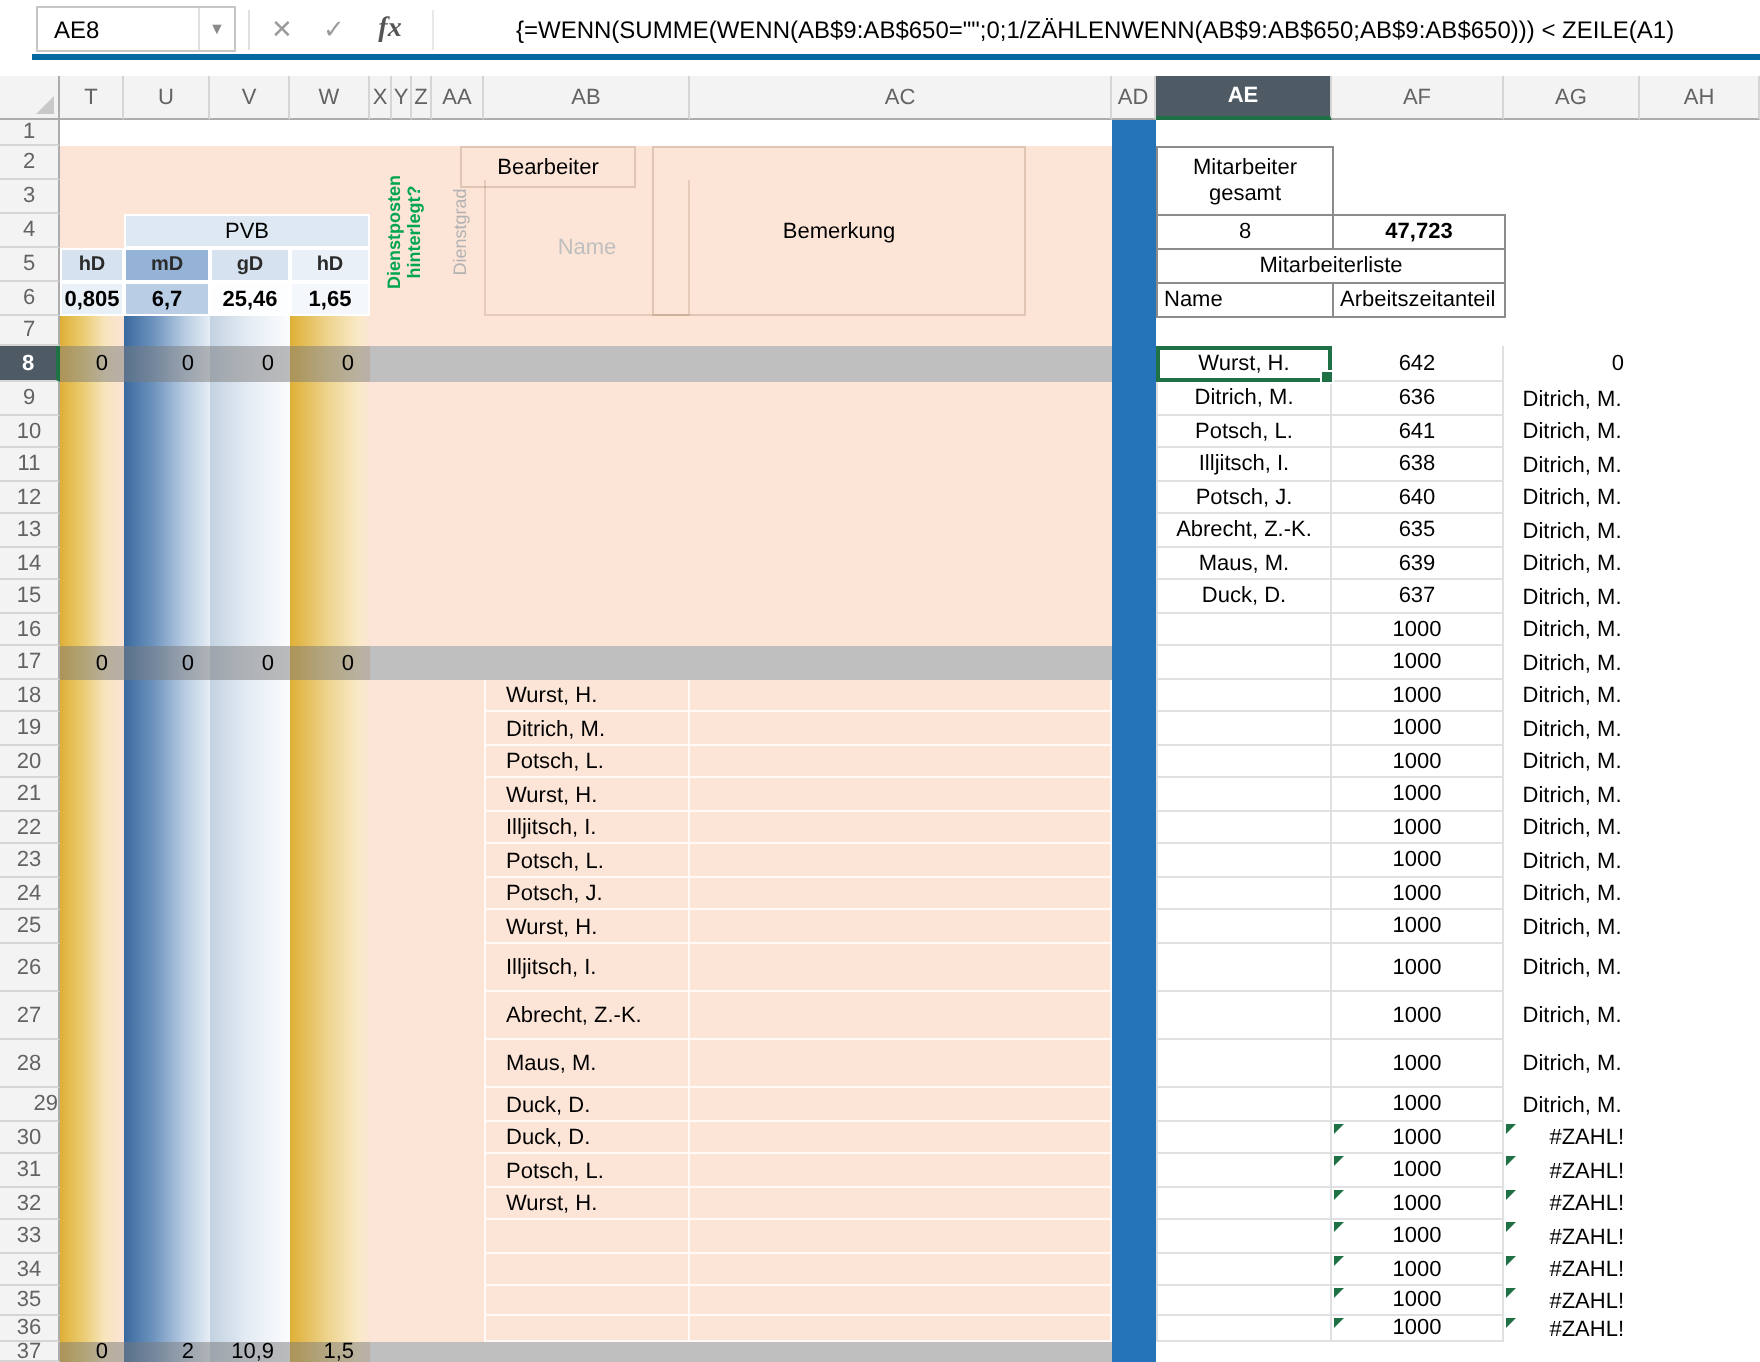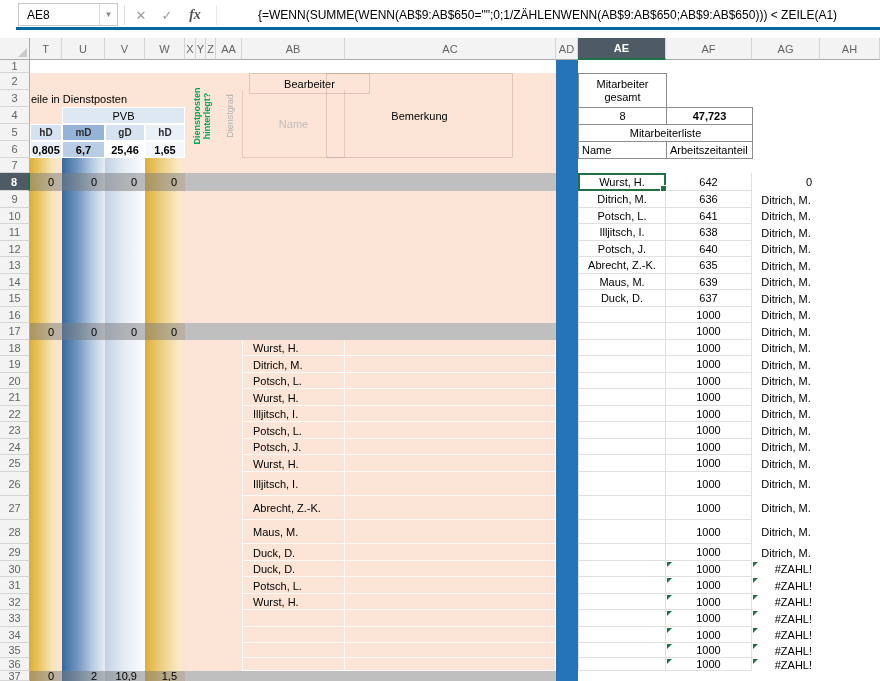--- a/index.html
+++ b/index.html
@@ -58,21 +58,21 @@
     border-right:2px solid var(--selection-green)}
   
   .cell{position:absolute;display:flex;align-items:center;overflow:hidden;font-size:11px}
   .cell>span{display:block;width:100%;text-align:center}
   .num>span{text-align:right;padding-right:8px}
   .abname>span{text-align:left;padding-left:11px}
   .left>span{text-align:left;padding-left:3px}
   
   .anteile{left:31px;top:52px;width:230px;height:17px}
   .anteile>span{text-align:left}
-  .bearbeiter{left:249px;top:35px;width:121px;height:21px;border:1px solid rgba(140,105,75,0.25)}
+  .bearbeiter{left:230px;top:35px;width:88px;height:21px;border:1px solid rgba(140,105,75,0.25)}
   .pvb{left:62px;top:69px;width:123px;height:17px;background:#DEE8F3;border:1px solid #fff}
   .subh{top:86px;height:17px;font-weight:700;font-size:10px;color:#2b2b2b;border:1px solid #fff}
   .sub-t{left:30px;width:32px;background:#D7E2F0}
   .sub-u{left:62px;width:43px;background:#95B3D7}
   .sub-v{left:105px;width:40px;background:#D7E2F0}
   .sub-w{left:145px;width:40px;background:#EAF0F7}
   .valc{top:103px;height:17px;font-weight:700;border:1px solid #fff}
   .val-t{left:30px;width:32px;background:#EAF0F7}
   .val-u{left:62px;width:43px;background:#B9CDE5}
   .val-v{left:105px;width:40px;background:#FDFEFF}
@@ -141,23 +141,20 @@
   <div class="blue-col"></div>
   <div class="band band-l y8"></div>
   <div class="band band-r y8"></div>
   <div class="band band-l y17"></div>
   <div class="band band-r y17"></div>
   <div class="band band-l y37"></div>
   <div class="band band-r y37"></div>
 
   <div class="corner"></div>
 
-  <div class="cell anteile">
-    <span>eile in Dienstposten</span>
-    </div>
   <div class="cell bearbeiter">
     <span>Bearbeiter</span>
     </div>
   <div class="cell pvb">
     <span>PVB</span>
     </div>
   <div class="cell subh sub-t">
     <span>hD</span>
     </div>
   <div class="cell subh sub-u">
@@ -338,21 +335,21 @@
     </div>
     <div class="rowhdr" style="left: 0px; top: 434px; width: 30px; height: 24px;">
       <span>26</span>
     </div>
     <div class="rowhdr" style="left: 0px; top: 458px; width: 30px; height: 24px;">
       <span>27</span>
     </div>
     <div class="rowhdr" style="left: 0px; top: 482px; width: 30px; height: 24px;">
       <span>28</span>
     </div>
-    <div class="rowhdr" style="left: 0px; top: 506px; width: 30px; height: 17px;">
+    <div class="rowhdr" style="left: 0px; top: 506px; width: 30px; height: 17px; justify-content: flex-end;">
       <span>29</span>
     </div>
     <div class="rowhdr" style="left: 0px; top: 523px; width: 30px; height: 16px;">
       <span>30</span>
     </div>
     <div class="rowhdr" style="left: 0px; top: 539px; width: 30px; height: 17px;">
       <span>31</span>
     </div>
     <div class="rowhdr" style="left: 0px; top: 556px; width: 30px; height: 16px;">
       <span>32</span>

